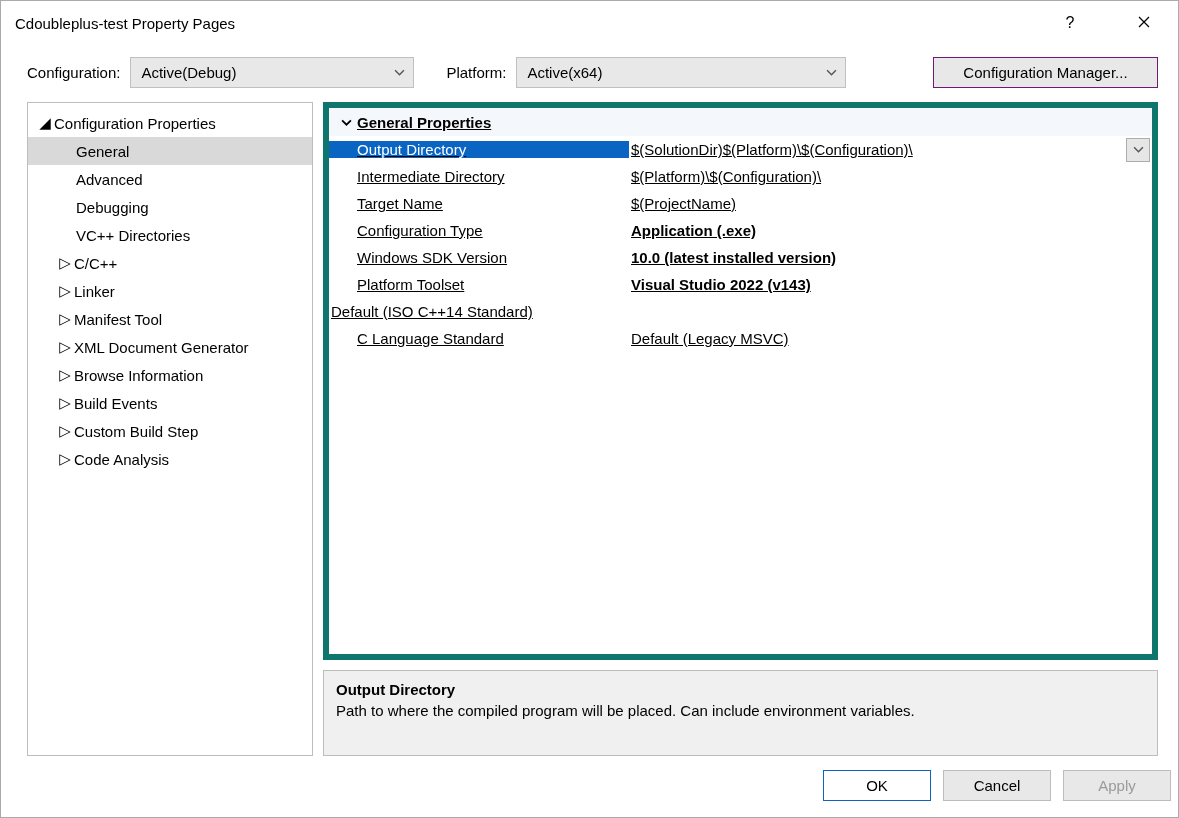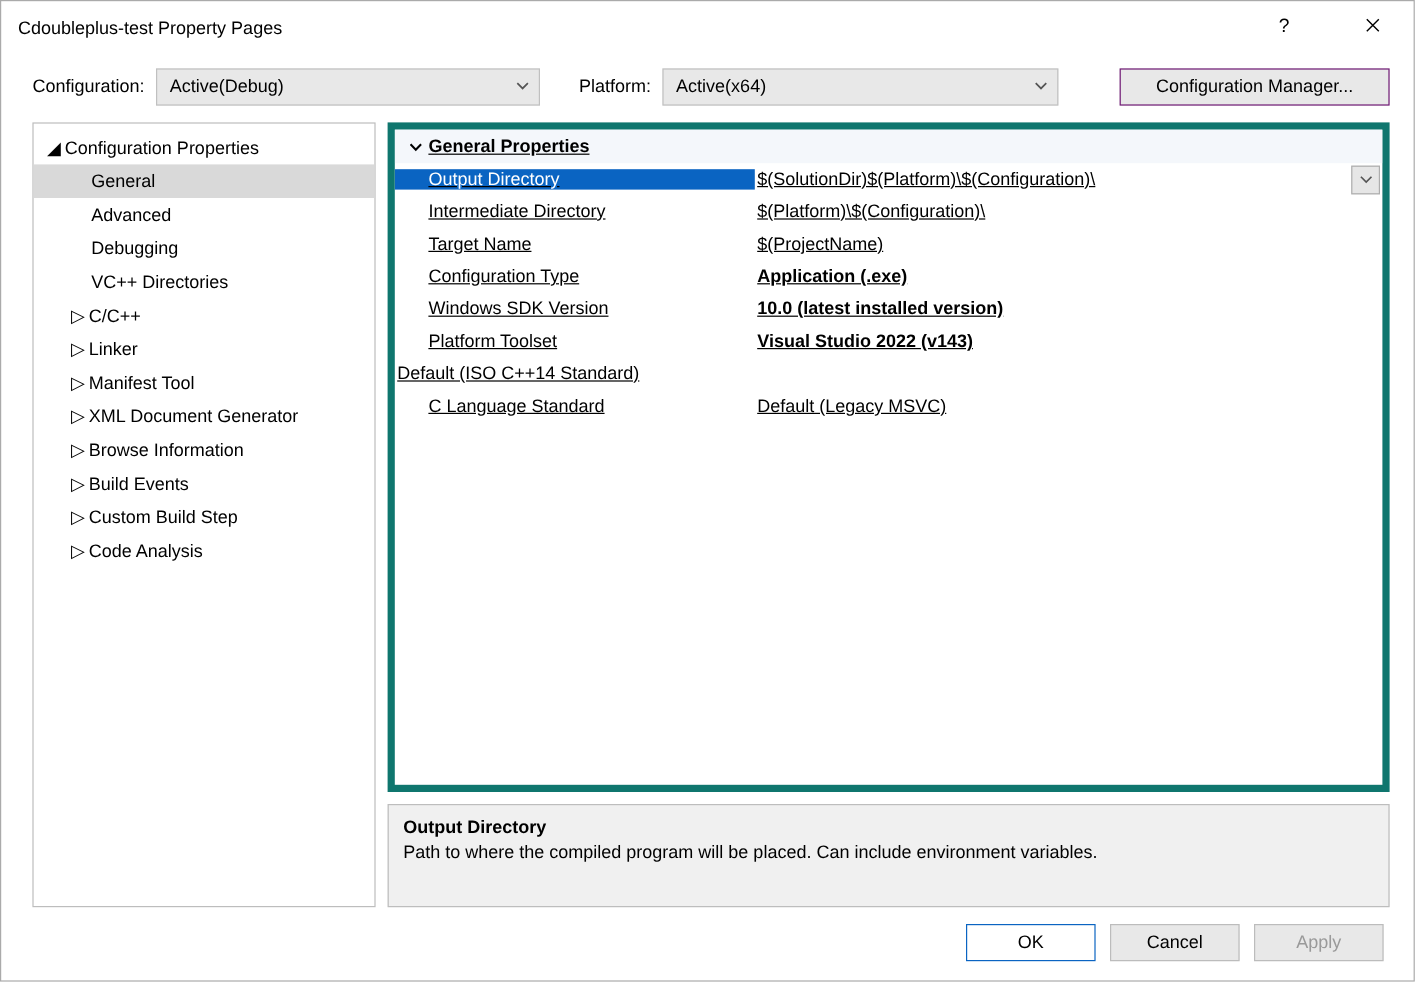--- a/index.html
+++ b/index.html
@@ -5,21 +5,21 @@
 * { margin:0; padding:0; box-sizing:border-box; }
 body { font-family:"Segoe UI",Arial,sans-serif; font-size:14px; background:#fff; color:#000; width:1179px; height:818px; overflow:hidden; border:1px solid #aaa; display:flex; flex-direction:column; }
 .titlebar { display:flex; align-items:center; padding:10px 14px 6px 14px; height:40px;gap:34px; }
 .titlebar .title { flex:1; font-size:15px; }
 .titlebar .help, .titlebar .close { width:40px; text-align:center; font-size:16px; cursor:default; }
 .titlebar .close svg { width:12px; height:12px; }
 .toolbar { display:flex; align-items:center; padding:16px 20px 14px 26px; gap:10px; }
 .toolbar .label { font-size:15px; }
 .combo { background:#e8e8e8; border:1px solid #c0c0c0; height:31px; display:flex; align-items:center; padding:0 8px 0 10px; font-size:15px; position:relative; }
 .combo .chev { margin-left:auto; }
-.combo.config { width:320px; }
+.combo.config { width:284px; }
 .combo.platform { width:330px;gap:45px; }
 .cfgmgr { background:#e8e8e8; border:1px solid #701a75; height:31px; width:225px; display:flex; align-items:center; justify-content:center; font-size:15px; }
 .body { display:flex; flex:1; padding:0 20px 0 26px; gap:10px; min-height:0; }
 .tree { border:1px solid #bdbdbd; width:286px; background:#fff; padding:6px 0; overflow:auto; }
 .tree-row { display:flex; align-items:center; height:28px; padding:0 6px 0 10px; font-size:15px; white-space:nowrap; }
 .tree-row.sel { background:#d9d9d9;text-align:center; }
 .tree-row .arr { width:14px; display:inline-block; text-align:center; margin-right:2px; }
 .tree-row.child { padding-left:48px; }
 .tree-row.group { padding-left:30px; }
 .rightcol { flex:1; display:flex; flex-direction:column; gap:10px; min-height:0; }
@@ -29,21 +29,21 @@
 .grid-row { display:flex; height:27px; align-items:center; }
 .grid-row .name { width:300px; padding-left:28px; font-size:15px; }
 .grid-row .val { flex:1; font-size:15px; padding-left:2px; }
 .grid-row.sel .name { background:#0a64c2; color:#fff; }
 .grid-row.sel .dd { width:24px; height:24px; background:#e6e6e6; border:1px solid #adadad; display:flex; align-items:center; justify-content:center; margin-right:2px; }
 .grid-row .dd { display:none; }
 .grid-row .bold { font-weight:600; }
 .desc { border:1px solid #bdbdbd; background:#f0f0f0; padding:10px 12px; height:86px; }
 .desc .dtitle { font-weight:600; font-size:15px; margin-bottom:4px; }
 .desc .dtext { font-size:15px; }
-.buttons { display:flex; justify-content:flex-end; gap:12px; padding:14px 25px 16px 0;text-align:center; }
+.buttons { display:flex; justify-content:flex-end; gap:12px; padding:14px 7px 16px 0;text-align:center; }
 .btn { width:108px; height:31px; display:flex; align-items:center; justify-content:center; font-size:15px; background:#e8e8e8; border:1px solid #bcbcbc; }
 .btn.primary { background:#fff; border:1px solid #0a64c2; }
 .btn.disabled { color:#9a9a9a; }
 svg.chev-down { width:11px; height:11px; }
 </style>
 </head>
 <body>
 
 <div class="titlebar">
   <div class="title">Cdoubleplus-test Property Pages</div>

